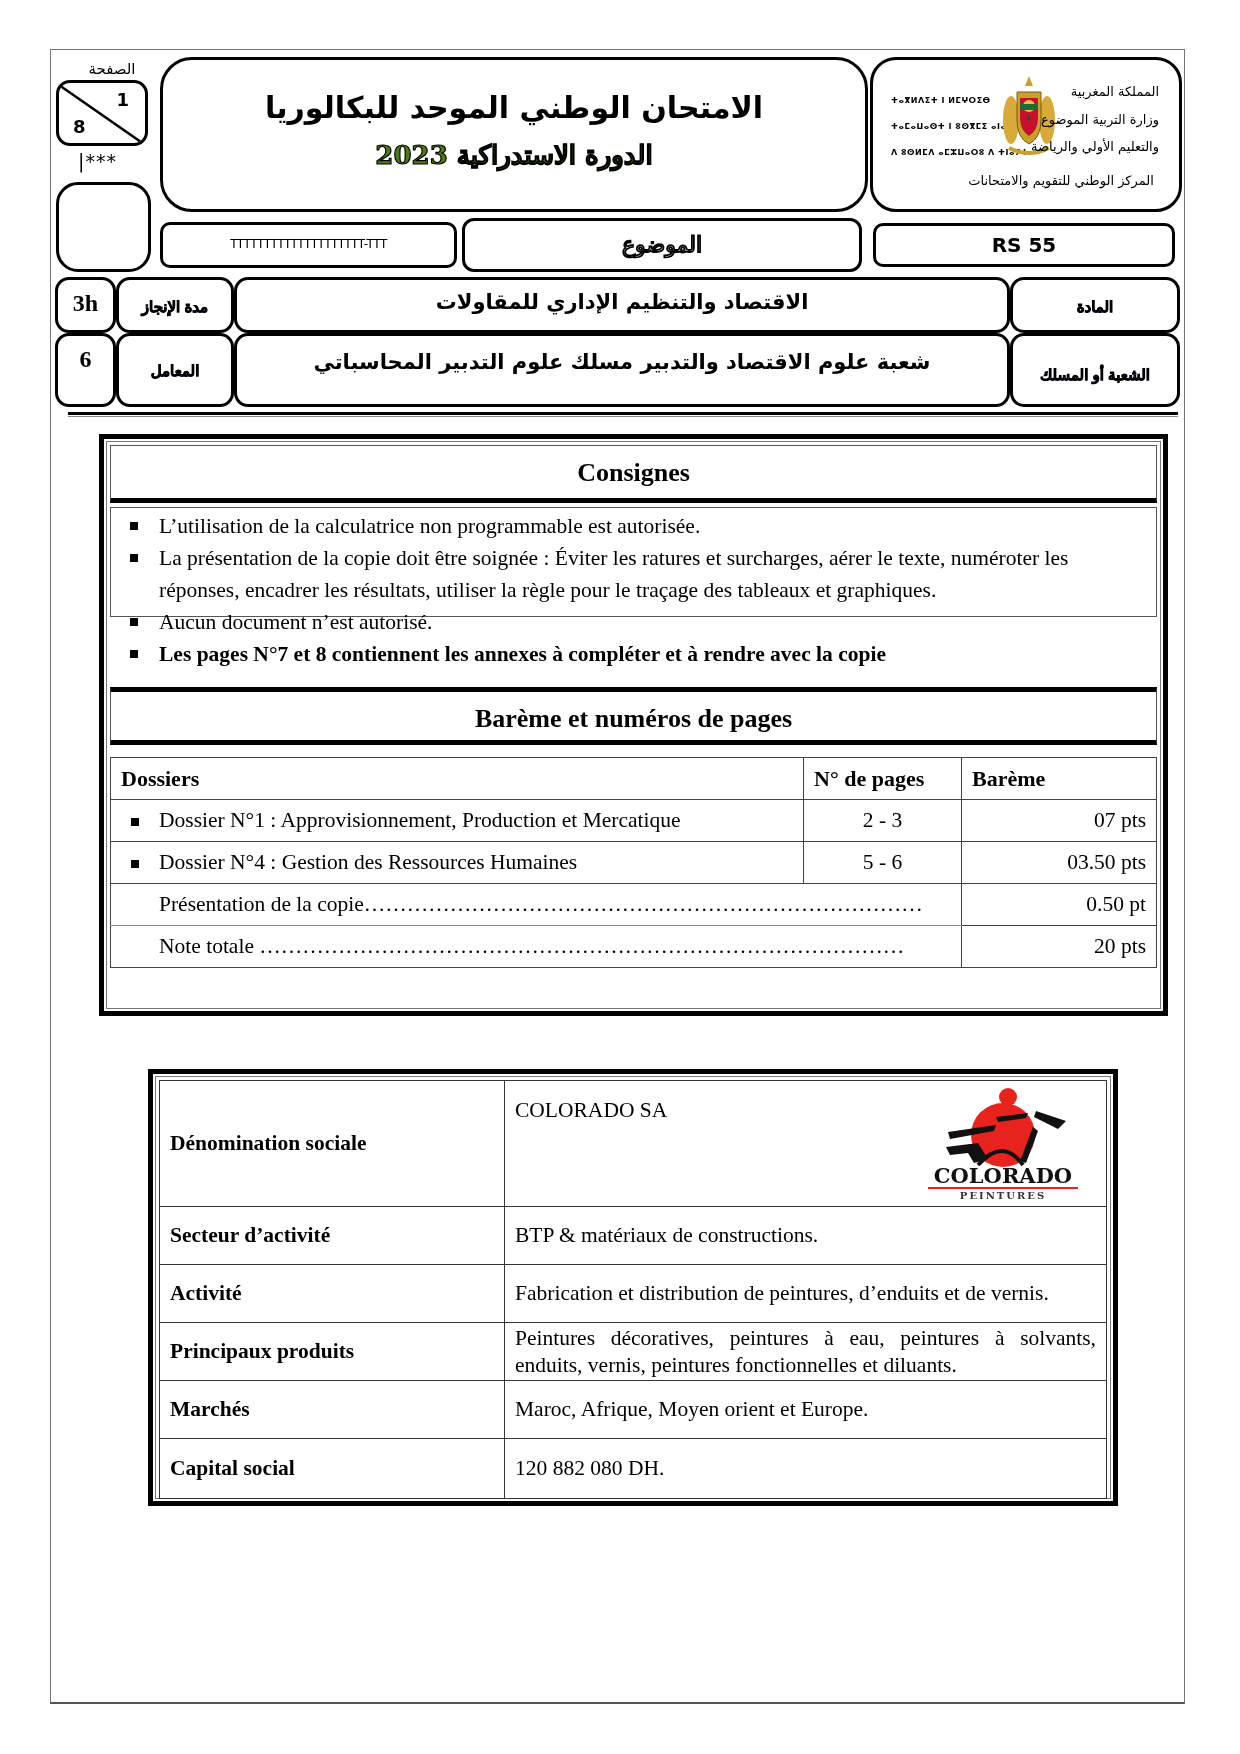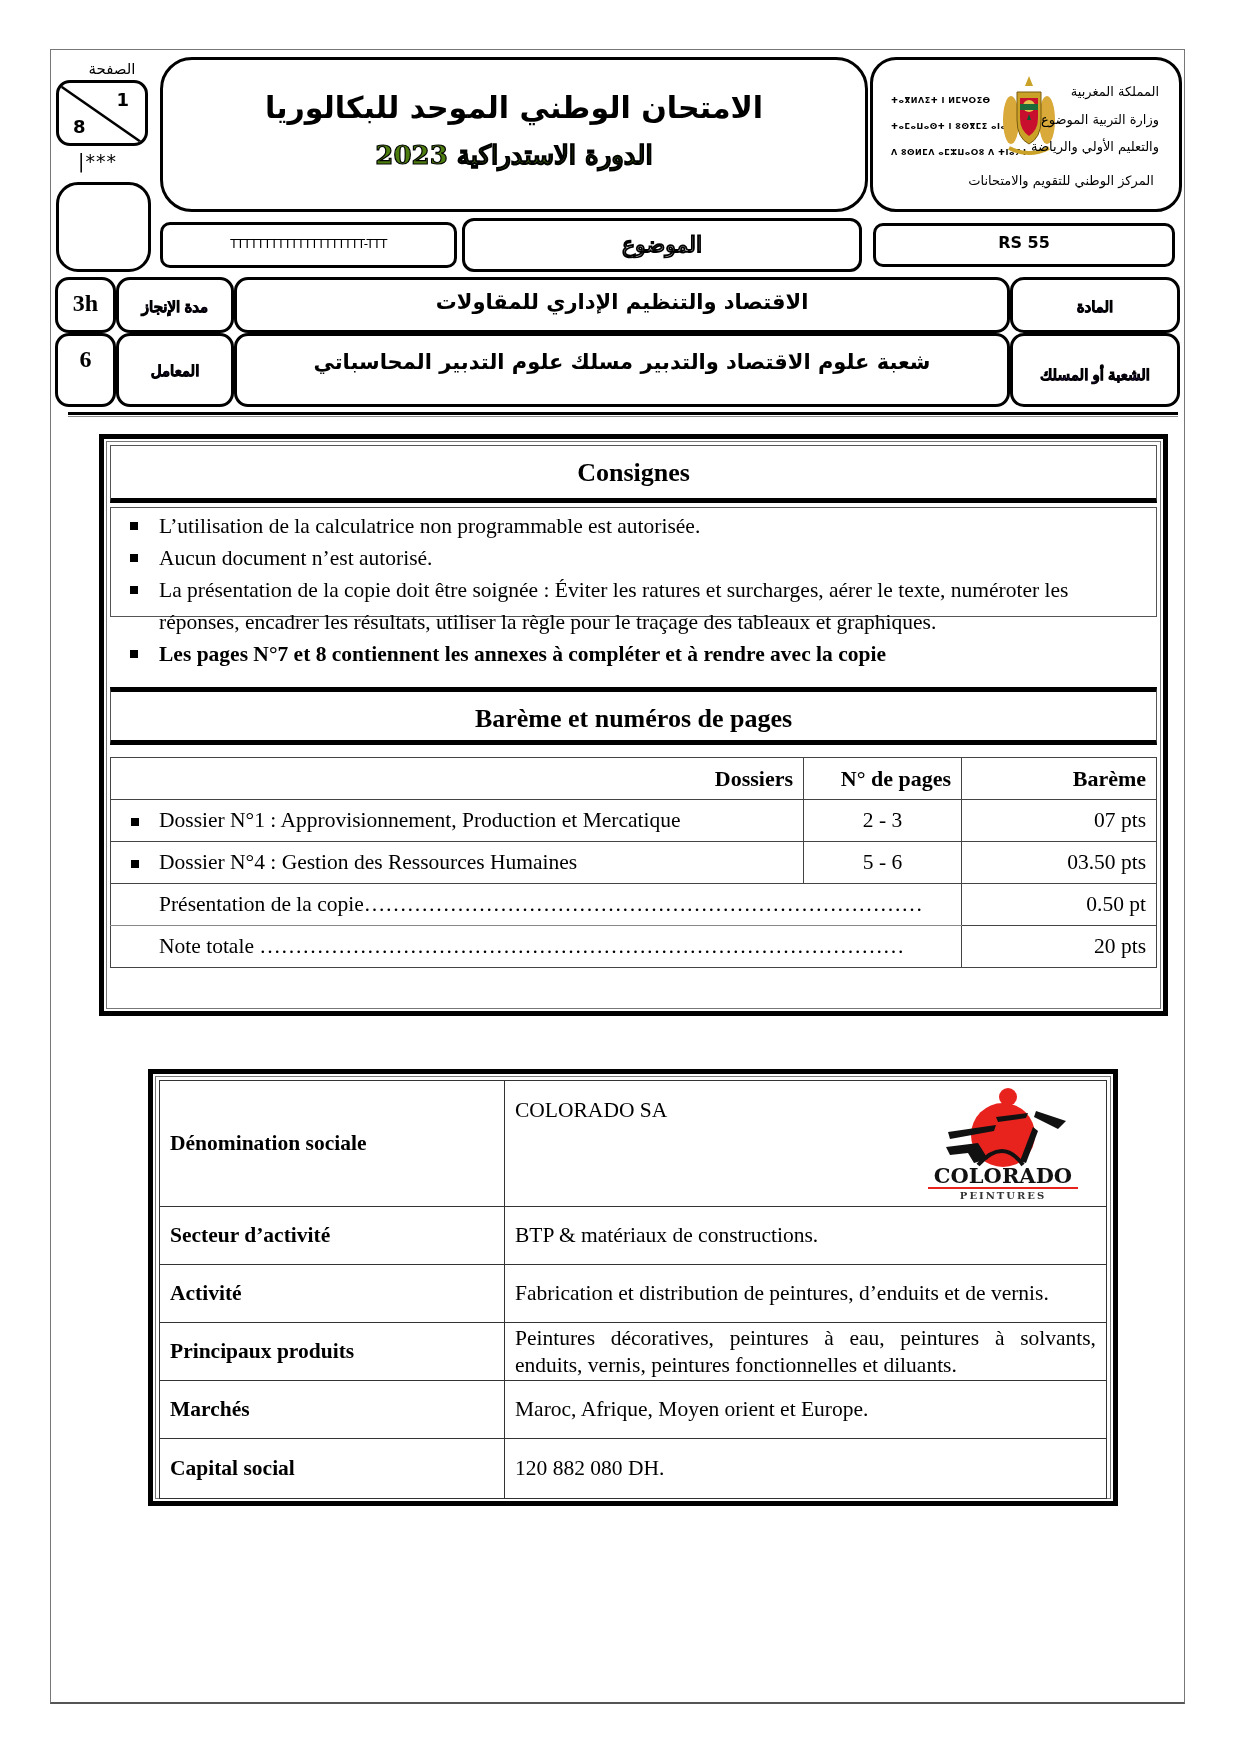--- a/index.html
+++ b/index.html
@@ -30,21 +30,21 @@
   .ar-line { position: absolute; right: 20px; font-family: "DejaVu Sans", sans-serif; font-size: 13px; direction: rtl; }
   .ar-center { position: absolute; left: 0; width: 100%; top: 113px; text-align: center; font-family: "DejaVu Sans", sans-serif; font-size: 13px; direction: rtl; padding-left: 70px; }
   .emblem { position: absolute; left: 128px; top: 14px; width: 56px; height: 84px; }
 
   
   .code-box { left: 160px; top: 222px; width: 297px; height: 46px; border-radius: 10px; }
   .code-text { position: absolute; width: 100%; top: 12px; text-align: center; font-family: "DejaVu Sans", sans-serif; font-size: 12px; letter-spacing: -0.4px; }
   .sujet-box { left: 462px; top: 218px; width: 400px; height: 54px; border-radius: 12px; }
   .sujet-text { position: absolute; width: 100%; top: 10px; text-align: center; font-family: "DejaVu Serif", serif; font-weight: bold; font-size: 22px; color: #fff; -webkit-text-stroke: 1px #000; direction: rtl; }
   .rs-box { left: 873px; top: 223px; width: 302px; height: 44px; border-radius: 10px; }
-  .rs-text { position: absolute; width: 100%; top: 7px; text-align: center; font-family: "DejaVu Sans", sans-serif; font-weight: bold; font-size: 16px; }
+  .rs-text { position: absolute; width: 100%; top: 7px; text-align: center; font-family: "DejaVu Sans", sans-serif; font-weight: bold; font-size: 20px; }
 
   
   .cell { border-radius: 14px; }
   .cell-text { position: absolute; width: 100%; text-align: center; }
   .val-num { font-family: Liberation Serif, serif; font-weight: bold; font-size: 24px; top: 10px; }
   .lbl-deco { font-family: Liberation Sans, sans-serif; font-weight: bold; font-size: 15px; color: #6d28d9; -webkit-text-stroke: 0.8px #000; direction: rtl; top: 18px; }
   .subj-text { font-family: "DejaVu Sans", sans-serif; font-weight: bold; font-size: 21px; direction: rtl; top: 14px; }
 
   .sep-line { position: absolute; left: 68px; top: 412px; width: 1110px; height: 3px; background: #000; }
   .sep-line2 { position: absolute; left: 68px; top: 416px; width: 1110px; height: 1px; background: #888; }
@@ -53,21 +53,21 @@
   .outer { position: absolute; border: 5px solid #000; box-shadow: inset 0 0 0 2px #fff, inset 0 0 0 3px #777; background: #fff; }
   .consignes { left: 99px; top: 434px; width: 1069px; height: 582px; }
   .sec-head { position: absolute; left: 6px; right: 6px; height: 58px; border: 1px solid #555; border-bottom: 5px solid #000; text-align: center; font-weight: bold; font-size: 26px; line-height: 54px; }
   .c-list { position: absolute; left: 6px; right: 6px; top: 70px; height: 112px; border: 1px solid #555; padding: 2px 8px 0 48px; font-size: 21.5px; line-height: 32px; }
   .c-list li { list-style: none; position: relative; }
   .c-list li::before { content: ""; position: absolute; left: -29px; top: 12px; width: 8px; height: 8px; background: #000; }
   .c-list li.bold { font-weight: bold; }
 
   .b-table { position: absolute; left: 6px; right: 6px; top: 318px; border-collapse: collapse; width: calc(100% - 12px); font-size: 21.5px; }
   .b-table td, .b-table th { border: 1.5px solid #444; height: 42px; padding: 0 10px; }
-  .b-table th { font-weight: bold; text-align: right; font-size: 22px; }
+  .b-table th { font-weight: bold; text-align: left; font-size: 22px; }
   .b-table td.dossier { position: relative; padding-left: 48px; }
   .b-table td.dossier.bullet::before { content: ""; position: absolute; left: 20px; top: 18px; width: 8px; height: 8px; background: #000; }
   .b-table td.pages { text-align: center; }
   .b-table td.pts { text-align: right; }
 
   
   .company { left: 148px; top: 1069px; width: 970px; height: 437px; }
   .co-table { position: absolute; left: 6px; top: 6px; width: calc(100% - 12px); border-collapse: collapse; font-size: 21.5px; }
   .co-table td { border: 1.5px solid #333; padding: 0 10px; vertical-align: middle; }
   .co-table td.k { width: 345px; font-weight: bold; }
@@ -152,22 +152,22 @@
   <div class="cell-text lbl-deco" style="top:30px">الشعبة أو المسلك</div>
 </div>
 
 <div class="sep-line"></div>
 <div class="sep-line2"></div>
 
 <div class="outer consignes">
   <div class="sec-head" style="top:6px;">Consignes</div>
   <ul class="c-list" style="height:110px; top:68px;">
     <li>L’utilisation de la calculatrice non programmable est autorisée.</li>
+    <li>La présentation de la copie doit être soignée : Éviter les ratures et surcharges, aérer le texte, numéroter les réponses, encadrer les résultats, utiliser la règle pour le traçage des tableaux et graphiques.</li>
     <li>Aucun document n’est autorisé.</li>
-    <li>La présentation de la copie doit être soignée : Éviter les ratures et surcharges, aérer le texte, numéroter les réponses, encadrer les résultats, utiliser la règle pour le traçage des tableaux et graphiques.</li>
     <li class="bold">Les pages N°7 et 8 contiennent les annexes à compléter et à rendre avec la copie</li>
   </ul>
   <div class="sec-head" style="top:248px; border-top:5px solid #000;">Barème et numéros de pages</div>
 
   <table class="b-table">
     <colgroup>
         <col style="width:693px">
         <col style="width:158px">
         <col>
       </colgroup>

